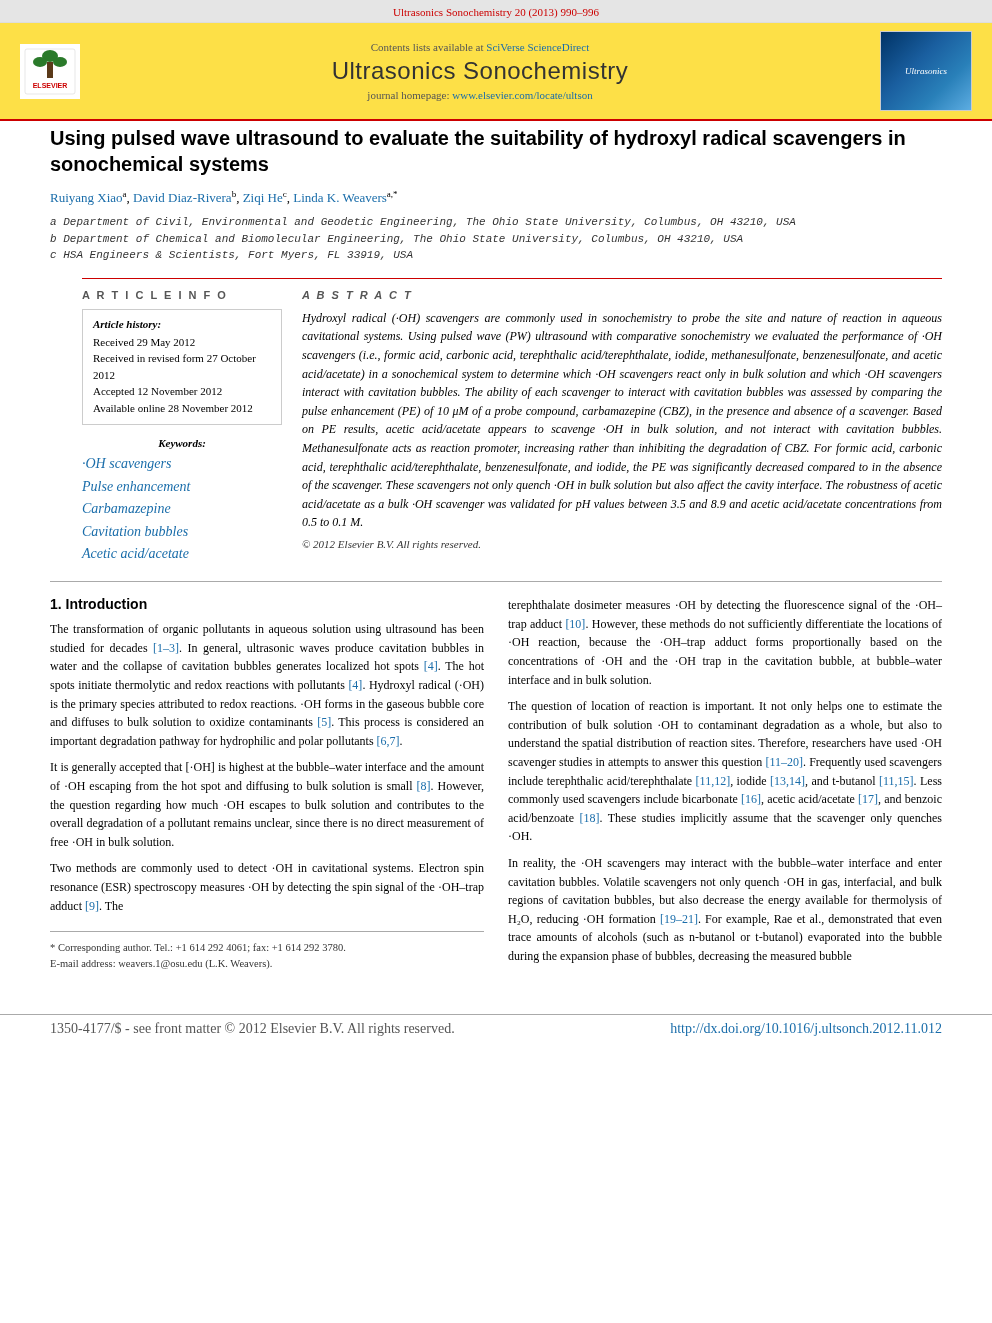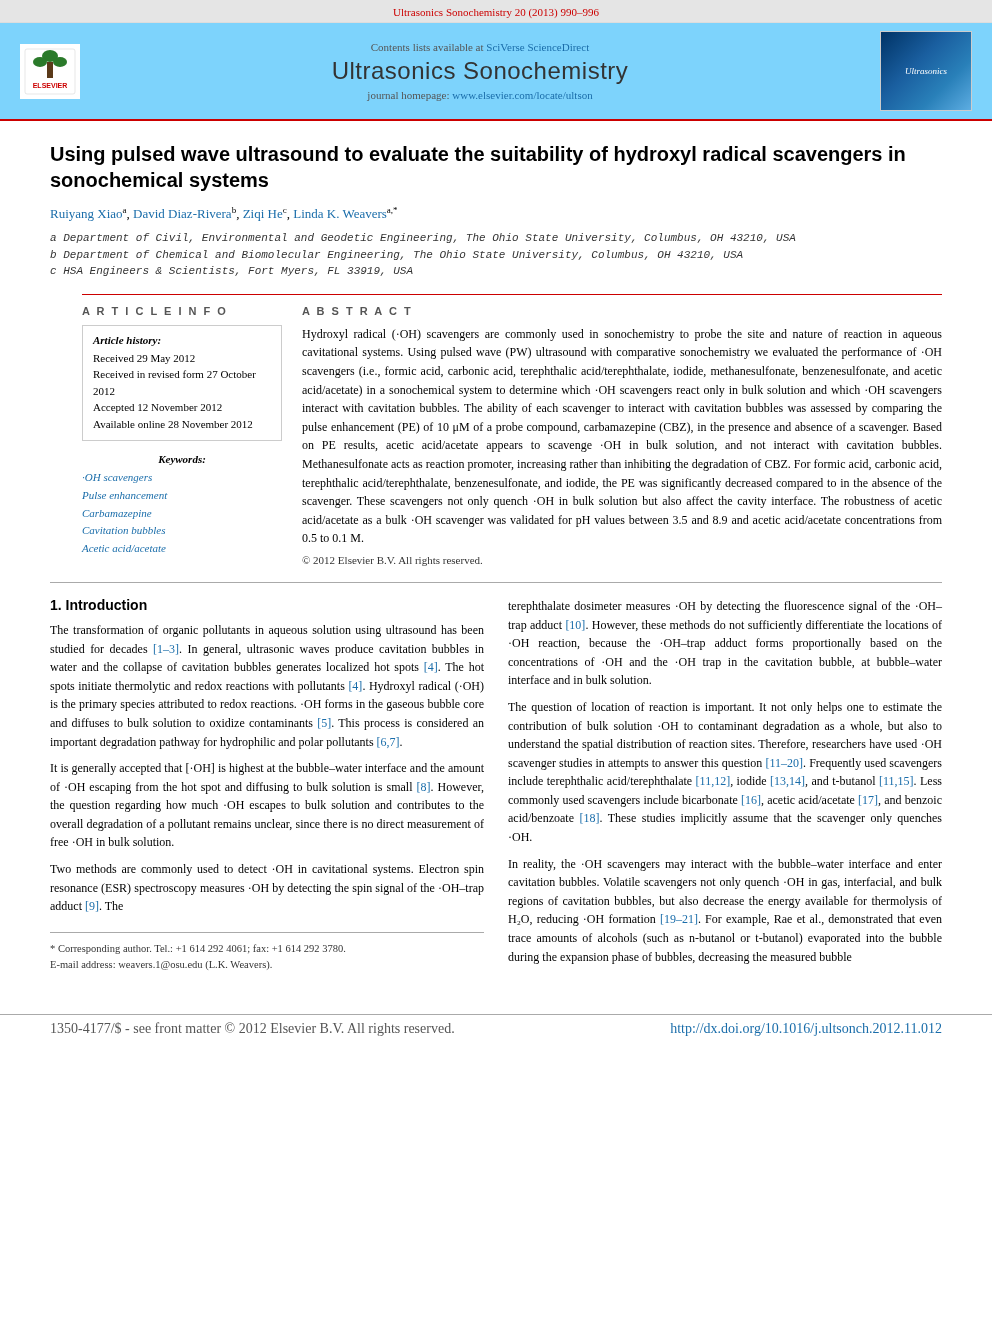--- a/index.html
+++ b/index.html
@@ -21,21 +21,21 @@
       color: #c00;
       border-bottom: 1px solid #ddd;
     }
 
     
     .journal-header {
       display: flex;
       align-items: center;
       padding: 8px 20px;
       border-bottom: 2px solid #c00;
-      background: #7dd3fc;
+      background: #fde047;
     }
     .journal-header .logo-area {
       display: flex;
       align-items: center;
       gap: 8px;
     }
     .elsevier-logo {
       width: 60px;
       height: 55px;
     }
@@ -78,21 +78,21 @@
       justify-content: center;
       color: #fff;
       font-size: 9px;
       text-align: center;
       font-style: italic;
       padding: 4px;
     }
 
     
     .main-content {
-      padding: 20px 50px 30px;
+      padding: 4px 50px 30px;
     }
 
     
     .article-title {
       font-size: 20px;
       font-weight: bold;
       font-family: Arial, sans-serif;
       color: #000;
       margin-bottom: 12px;
       line-height: 1.3;
@@ -125,20 +125,21 @@
       border-top: 1px solid #c00;
       padding-top: 10px;
       margin-left: 32px;
     }
     .left-col {
       width: 200px;
       min-width: 200px;
     }
     .right-col {
       flex: 1;
+      font-style: italic;
     }
 
     .section-label {
       font-size: 11px;
       font-family: Arial, sans-serif;
       letter-spacing: 2px;
       text-transform: uppercase;
       color: #555;
       margin-bottom: 8px;
       font-weight: bold;
@@ -164,21 +165,21 @@
       margin-top: 6px;
     }
     .keywords-heading {
       font-size: 11px;
       font-weight: bold;
       font-style: italic;
       margin-bottom: 4px;
       text-align: center;
     }
     .keyword-item {
-      font-size: 11px;
+      font-size: 14px;
       line-height: 1.6;
       color: #1a6daa;
       font-style: italic;
     }
 
     .abstract-text {
       font-size: 12px;
       line-height: 1.55;
       color: #000;
       text-align: justify;

